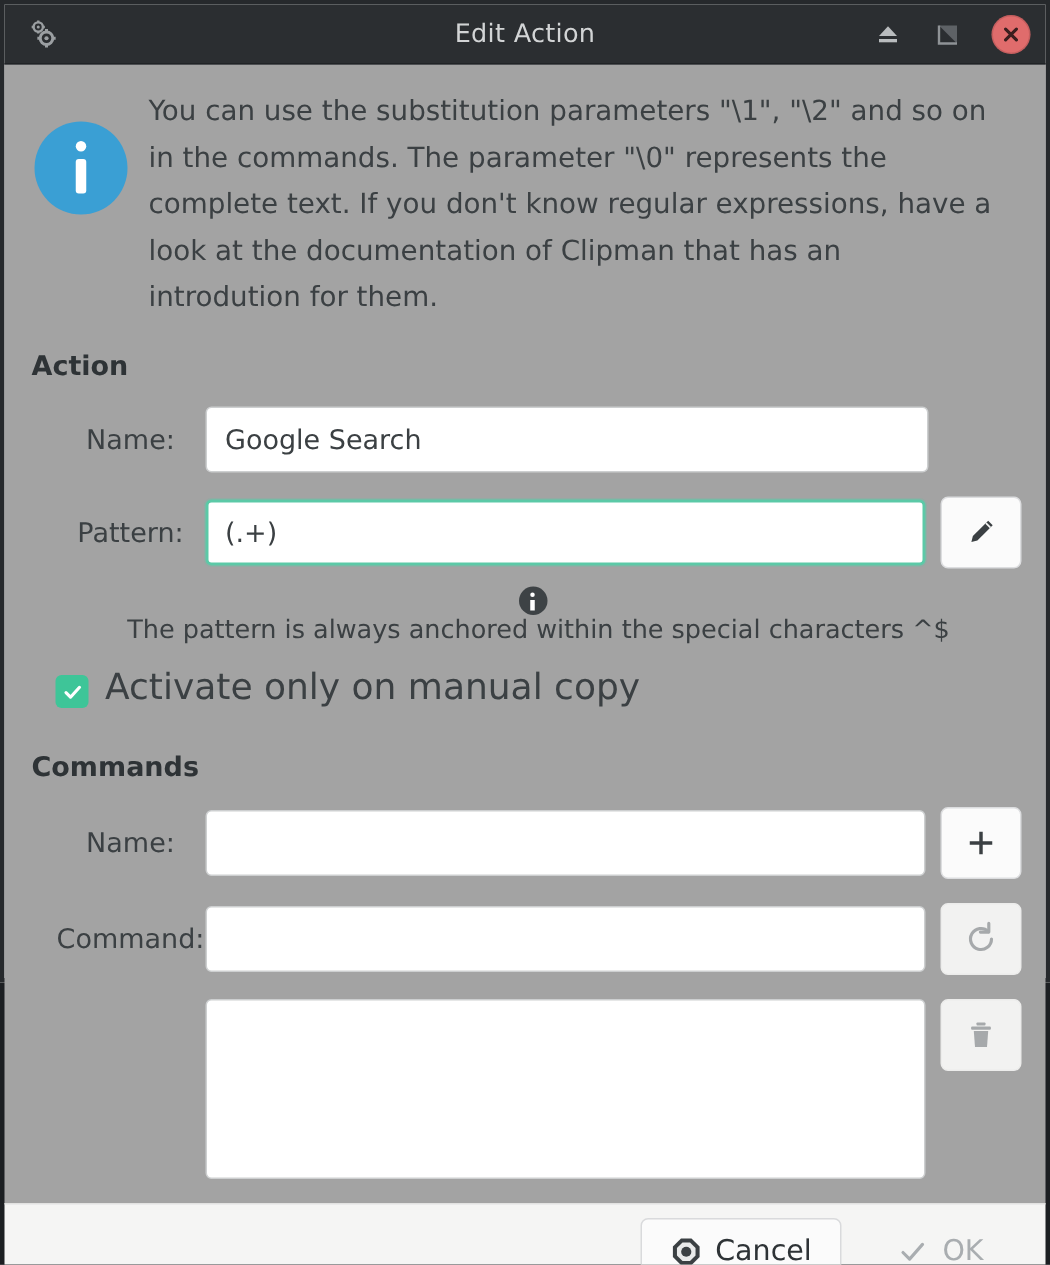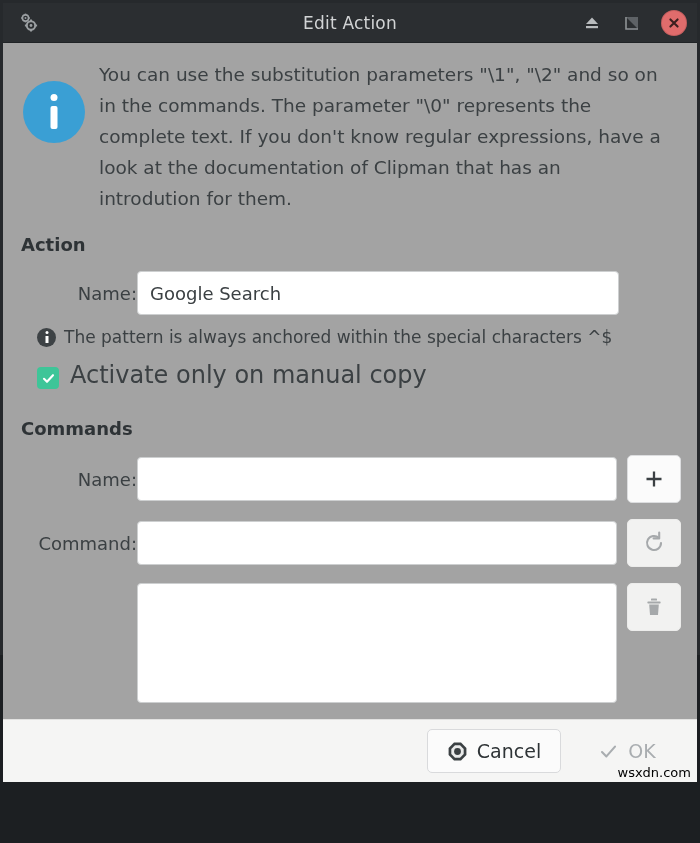--- a/index.html
+++ b/index.html
@@ -124,21 +124,21 @@
 
   .form-row {
     display: flex;
     align-items: center;
     margin-top: 16px;
   }
   .f-label {
     font-size: 18px;
     color: #3b4043;
     width: 118px;
-    text-align: right;
+    text-align: center;
     padding-left: 18px;
     box-sizing: border-box;
   }
 
   .t-input {
     flex: 1 1 auto;
     height: 44px;
     box-sizing: border-box;
     background: #ffffff;
     border: 1px solid #cdcfd0;
@@ -168,20 +168,21 @@
     justify-content: center;
   }
   .side-btn.flat { background: #f2f2f1; border-color: #ececeb; }
 
   .hint-row {
     display: flex;
     align-items: center;
     margin: 12px 0 0 18px;
     font-size: 17px;
     color: #3b4043;
+    flex-direction: column;
   }
   .hint-i {
     flex: 0 0 19px;
     width: 19px; height: 19px;
     border-radius: 50%;
     background: #3d4245;
     margin-right: 8px;
     position: relative;
   }
   .hint-i::before {
@@ -346,20 +347,32 @@
     </div>
 
     <div class="section-title">Action</div>
 
     <div class="form-row">
       <div class="f-label">Name:</div>
       <input class="t-input" type="text" value="Google Search" style="">
       <span style="width:52px;margin-left:10px;flex:0 0 auto;"></span>
     </div>
 
+    <div class="form-row">
+      <div class="f-label">Pattern:</div>
+      <input class="t-input focused" type="text" value="(.+)" style="">
+      <div class="side-btn">
+        <span>
+          <svg width="22" height="22" viewBox="0 0 22 22">
+            <path d="M15.8 3.2 L18.8 6.2 L8.6 16.4 L4.6 17.4 L5.6 13.4 Z" fill="#3b4043"></path>
+            <path d="M14.3 4.7 L17.3 7.7" stroke="#f5f5f4" stroke-width="1.2"></path>
+          </svg>
+        </span>
+      </div>
+    </div>
 
     <div class="hint-row">
       <span class="hint-i"></span>
       <span>The pattern is always anchored within the special characters ^$</span>
     </div>
 
     <div class="check-row">
       <span class="check-box">
         <svg width="15" height="15" viewBox="0 0 15 15">
           <path d="M3 7.8 L6 10.8 L12 4.2" fill="none" stroke="#ffffff" stroke-width="2.1" stroke-linecap="round" stroke-linejoin="round"></path>

